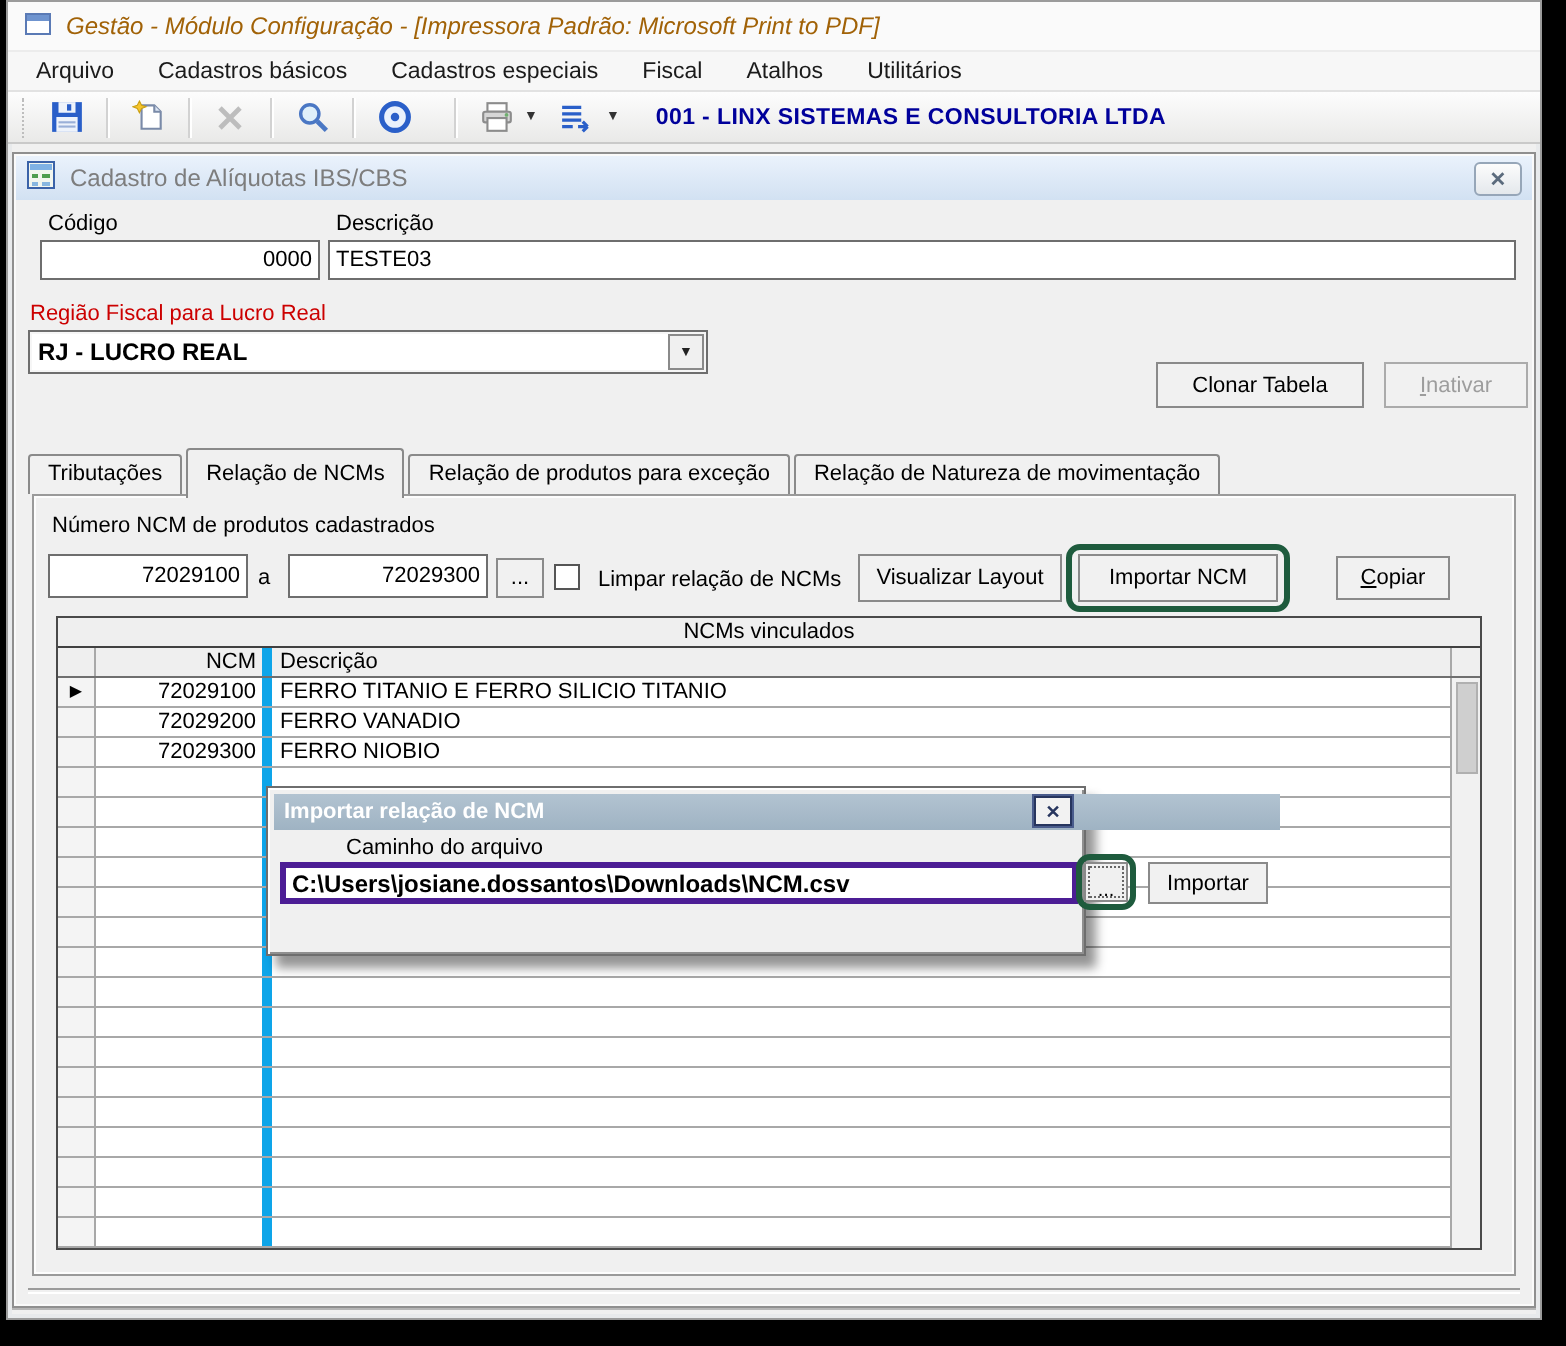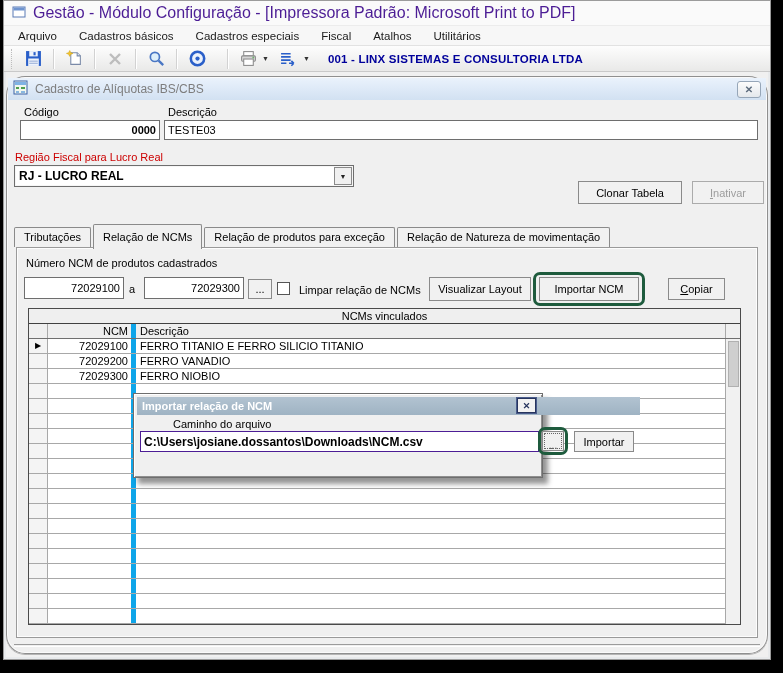--- a/index.html
+++ b/index.html
@@ -5,38 +5,38 @@
   * { margin:0; padding:0; box-sizing:border-box; font-family:"Liberation Sans",sans-serif; }
   html,body { width:783px; height:673px; }
   body { background:#000; position:relative; overflow:hidden; font-size:11px; color:#000; }
 
   
   .app { position:absolute; left:3px; top:0; width:768px; height:660px; background:#f0f0f0;
          box-shadow: inset 0 0 0 1px #9b9b9b, inset 0 0 0 3px #e8eaec; }
 
   .titlebar { position:absolute; left:1px; top:1px; width:766px; height:25px; background:#fafafa;
               display:flex; align-items:center; gap:7px; padding-left:8px; border-bottom:1px solid #ececec; }
-  .titlebar .title { color:#4c1d95; font-size:16px; }
+  .titlebar .title { color:#a16207; font-size:12px;font-style:italic; }
 
   .menubar { position:absolute; left:1px; top:26px; width:766px; height:19px; background:#f7f7f7;
              display:flex; align-items:center; padding-left:3px; }
   .menubar .mitem { padding:2px 11px; font-size:11.5px; color:#1b1b1b; }
 
   .toolbar { position:absolute; left:1px; top:45px; width:766px; height:27px;
              background:linear-gradient(#fdfdfd,#e9e9e8); border-top:1px solid #e2e2e2; border-bottom:1px solid #c9c9c9;
              display:flex; align-items:center; gap:4px; padding-left:4px; }
   .tsep { width:1px; height:20px; background:#d2d2d2; box-shadow:1px 0 0 #fff; margin:0 4px; }
   .tgrip { width:3px; height:20px; border-left:1px dotted #bdbdbd; margin:0 3px; }
   .tbtn { width:24px; height:22px; display:flex; align-items:center; justify-content:center; }
   .darr { font-size:7px; color:#333; margin-left:-2px; }
   .company { color:#00009b; font-weight:bold; font-size:11.5px; margin-left:14px; letter-spacing:.2px; }
 
   
   .form-win { position:absolute; left:3px; top:76px; width:762px; height:578px; background:#f0f0f0;
-              box-shadow: inset 0 0 0 1px #8f8f8f, inset 0 0 0 2px #fafafa, 0 1px 0 #b5b5b5; border-radius: 19px; }
+              box-shadow: inset 0 0 0 1px #8f8f8f, inset 0 0 0 2px #fafafa, 0 1px 0 #b5b5b5; }
   .fcaption { position:absolute; left:2px; top:2px; width:758px; height:22px;
               background:linear-gradient(#eaf2fc,#d2e1f2); display:flex; align-items:center; gap:6px; padding-left:5px; }
   .fcaption .ftitle { color:#7d7d7d; font-size:12px; }
   .fclose { position:absolute; right:5px; top:3px; width:24px; height:17px; background:linear-gradient(#fcfcfc,#e4e8ec);
             border:1px solid #96a6b8; border-radius:3px; color:#5b6b7d; font-weight:bold; font-size:10px;
             display:flex; align-items:center; justify-content:center; }
 
   .lbl { position:absolute; font-size:11px; color:#000; white-space:nowrap; }
   .red { color:#c00; }
 
@@ -91,21 +91,21 @@
 
   
   .dialog { position:absolute; left:130px; top:393px; width:410px; height:85px; background:#f0f0f0;
             border:1px solid #6e6e6e; box-shadow: inset 1px 1px 0 #fff, inset -1px -1px 0 #8f8f8f,
             5px 6px 5px rgba(0,0,0,.42); z-index:30; }
   .dtitle { position:absolute; left:3px; top:3px; width:503px; height:18px; background:linear-gradient(#b2c3d1,#9fb3c3);
             color:#fff; font-weight:bold; font-size:11px; line-height:18px; padding-left:5px; }
   .dclose { position:absolute; right:3px; top:1px; width:19px; height:15px; background:#f2f2f2;
             border:1px solid #27355e; box-shadow:0 0 0 1px #4a5c8c; color:#27355e; font-weight:bold; font-size:9px;
             display:flex; align-items:center; justify-content:center; }
-  .dinput { position:absolute; left:6px; top:37px; width:399px; height:21px; background:#fff; border:1px solid #4c1d95;
+  .dinput { position:absolute; left:6px; top:37px; width:399px; height:21px; background:#fff; border:3px solid #4c1d95;
             font-weight:bold; font-size:12px; padding:0 3px; outline:none; }
   .dbrowse { position:absolute; left:408px; top:37px; width:22px; height:20px; background:#f0f0f0;
              border:1px solid #8a8a8a; outline:1px dotted #666; outline-offset:-3px; font-size:10px;
              display:flex; align-items:flex-end; justify-content:center; line-height:8px; }
 </style>
 </head>
 <body>
 
 <div class="app">
 
@@ -200,21 +200,21 @@
             <rect x="8" y="11" width="4" height="2" fill="#88b7e0"></rect>
           </svg>
       </span>
       <span class="ftitle">Cadastro de Alíquotas IBS/CBS</span>
       <div class="fclose">
         <span>✕</span>
       </div>
     </div>
 
     <span class="lbl" style="left:18px; top:30px;">Código</span>
-    <input class="tinput rt" style="left: 14px; top: 44px; width: 140px; height: 20px; font-weight: bold;" readonly="" value="0000">
+    <input class="tinput rt" style="left: 14px; top: 44px; width: 140px; height: 20px;" readonly="" value="0000">
     <span class="lbl" style="left:162px; top:30px;">Descrição</span>
     <input class="tinput" style="left: 158px; top: 44px; width: 594px; height: 20px;" readonly="" value="TESTE03">
 
     <span class="lbl red" style="left:9px; top:75px;">Região Fiscal para Lucro Real</span>
     <div class="combo">
       <span class="cval">RJ - LUCRO REAL</span>
       <span class="cbtn">
         <span>▼</span>
       </span>
     </div>

